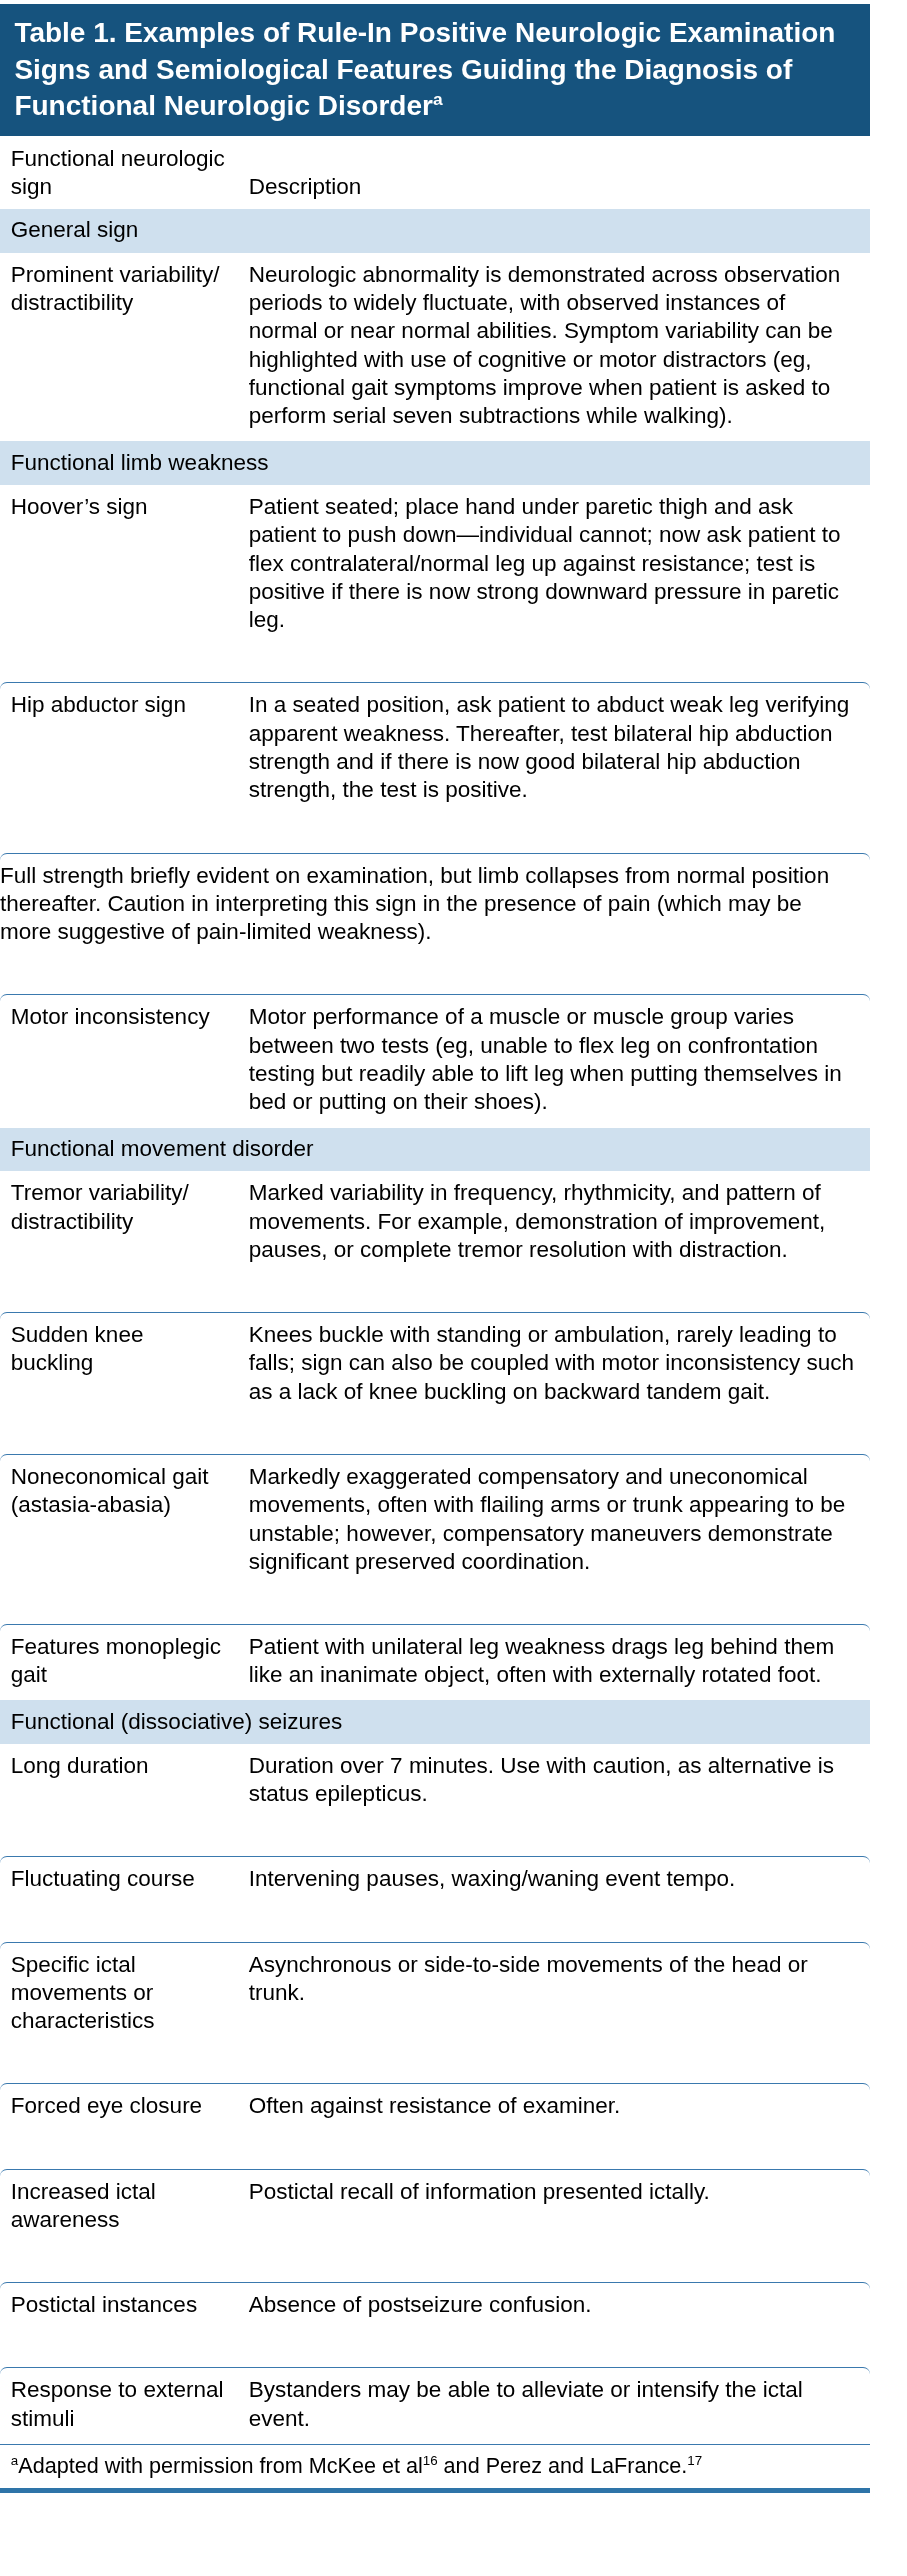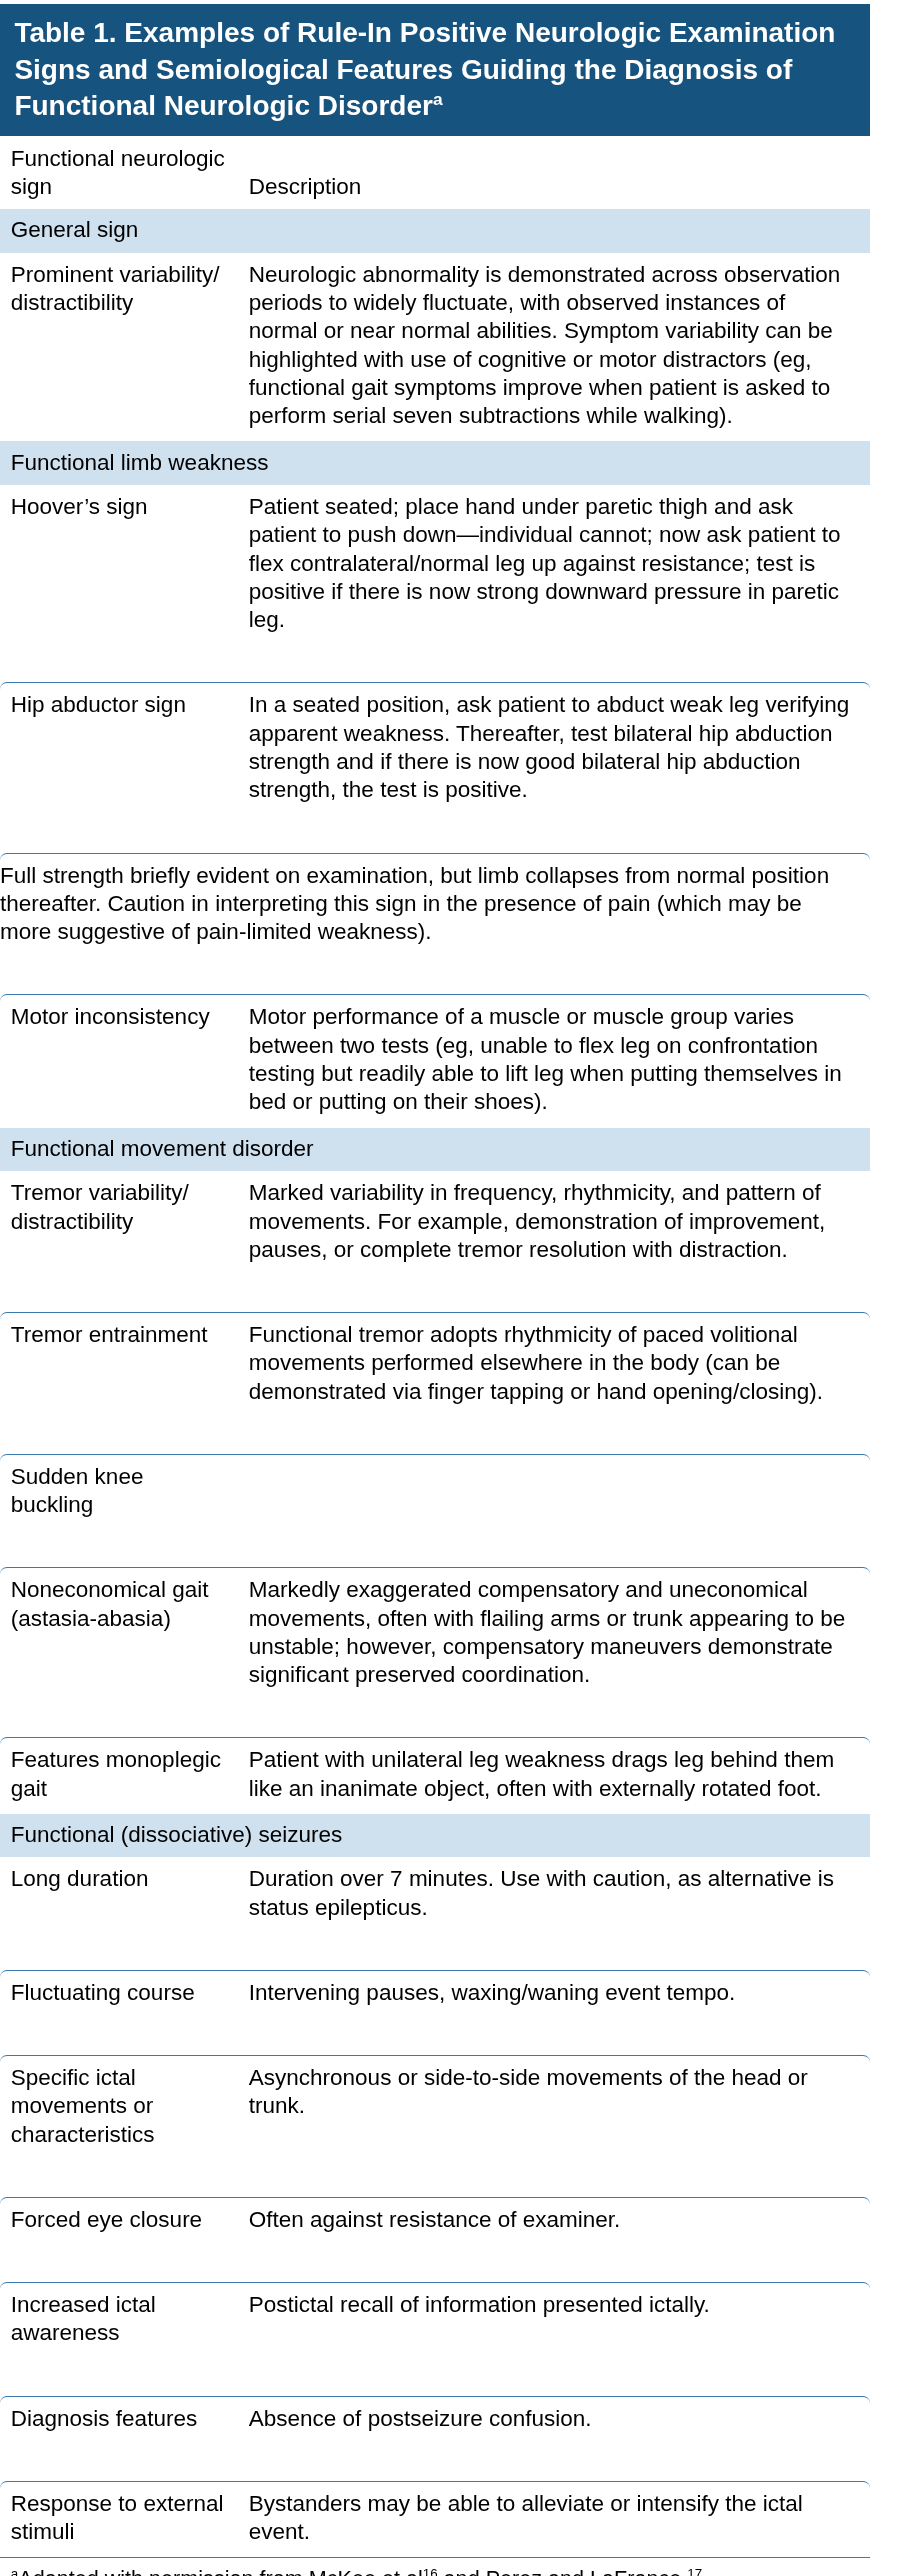--- a/index.html
+++ b/index.html
@@ -114,25 +114,22 @@
     </div>
   </div>
 
   <div class="section-band">Functional movement disorder</div>
   <div class="section">
     <div class="row">
       <div class="col-sign">Tremor variability/ distractibility</div>
       <div class="col-desc">Marked variability in frequency, rhythmicity, and pattern of movements. For example, demonstration of improvement, pauses, or complete tremor resolution with distraction.</div>
     </div>
     <div class="row">
-      <div class="col-sign">Tremor entrainment</div>
-      <div class="col-desc">Functional tremor adopts rhythmicity of paced volitional movements performed elsewhere in the body (can be demonstrated via finger tapping or hand opening/closing).</div>
-    </div>
-    <div class="row">
       <div class="col-sign">Sudden knee buckling</div>
+      <div class="col-desc">Knees buckle with standing or ambulation, rarely leading to falls; sign can also be coupled with motor inconsistency such as a lack of knee buckling on backward tandem gait.</div>
     </div>
     <div class="row">
       <div class="col-sign">Noneconomical gait (astasia-abasia)</div>
       <div class="col-desc">Markedly exaggerated compensatory and uneconomical movements, often with flailing arms or trunk appearing to be unstable; however, compensatory maneuvers demonstrate significant preserved coordination.</div>
     </div>
     <div class="row">
       <div class="col-sign">Features monoplegic gait</div>
       <div class="col-desc">Patient with unilateral leg weakness drags leg behind them like an inanimate object, often with externally rotated foot.</div>
     </div>
   </div>
@@ -153,21 +150,21 @@
     </div>
     <div class="row">
       <div class="col-sign">Forced eye closure</div>
       <div class="col-desc">Often against resistance of examiner.</div>
     </div>
     <div class="row">
       <div class="col-sign">Increased ictal awareness</div>
       <div class="col-desc">Postictal recall of information presented ictally.</div>
     </div>
     <div class="row">
-      <div class="col-sign">Diagnosis features</div>
+      <div class="col-sign">Postictal instances</div>
       <div class="col-desc">Absence of postseizure confusion.</div>
     </div>
     <div class="row">
       <div class="col-sign">Response to external stimuli</div>
       <div class="col-desc">Bystanders may be able to alleviate or intensify the ictal event.</div>
     </div>
   </div>
 
   <div class="footnote">
     <sup>a</sup><span>Adapted with permission from McKee et al</span><sup>16</sup><span> and Perez and LaFrance.</span><sup>17</sup>

